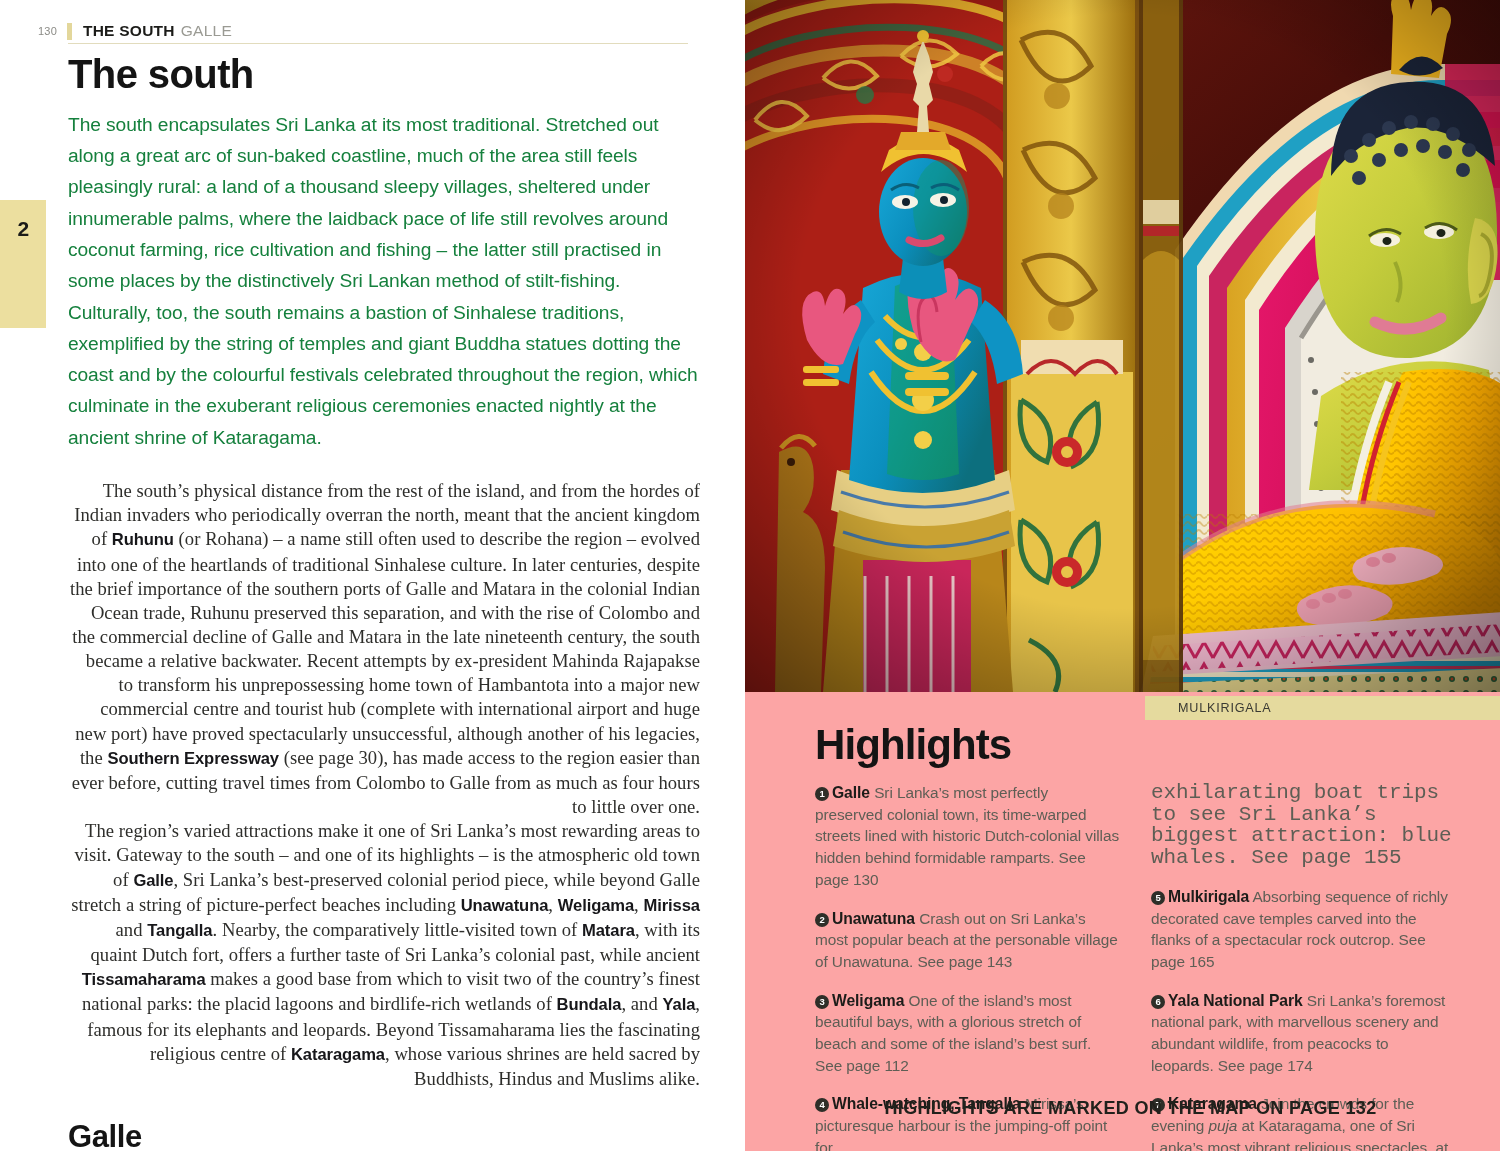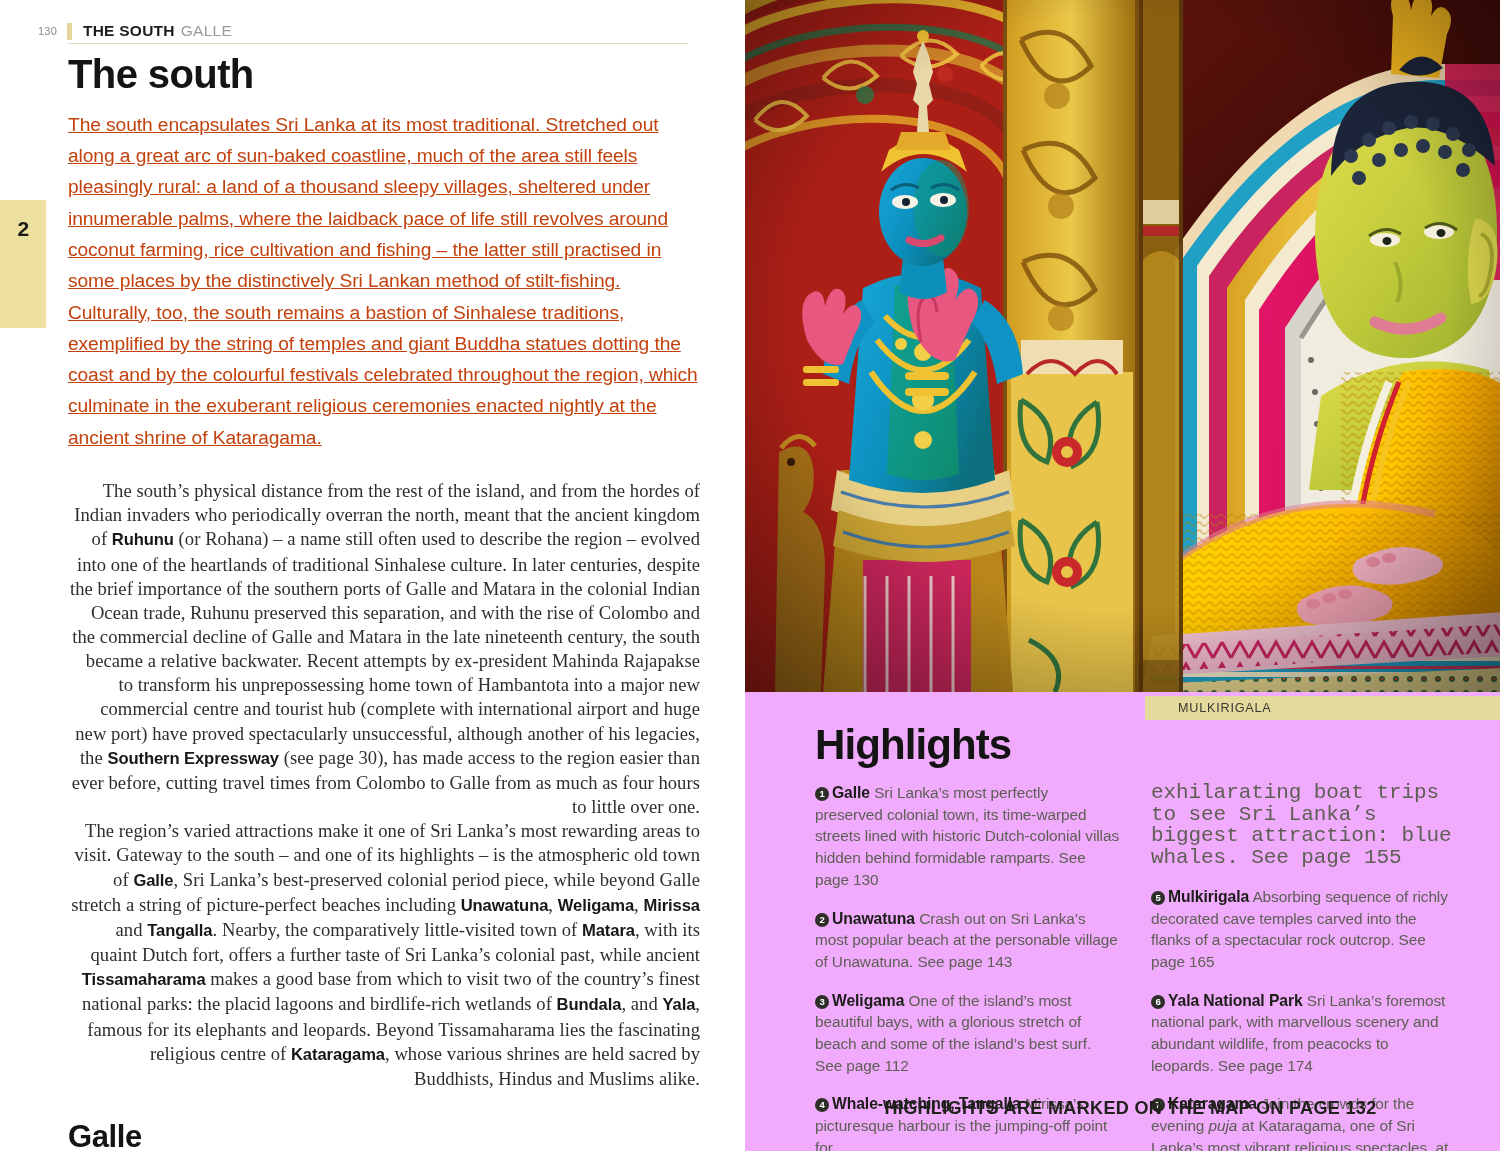--- a/index.html
+++ b/index.html
@@ -107,24 +107,23 @@
     color: #141414;
     margin: 0 0 14px 0;
     letter-spacing: -0.6px;
     line-height: 1.02;
   }
 
   p.standfirst {
     font-family: "Liberation Sans", sans-serif;
     font-size: 19.2px;
     line-height: 31.3px;
-    color: #c2410c;
+    color: #15803d;
     margin: 0 0 26px 0;
     letter-spacing: -0.08px;
-    text-decoration: underline;
   }
 
   .serif-body {
     font-family: "Liberation Serif", serif;
     font-size: 18.6px;
     line-height: 24.15px;
     color: #2e2e2b;
     text-align: right;
     letter-spacing: 0.05px;
   }
@@ -150,21 +149,21 @@
     color: #141414;
     margin: 28px 0 11px 0;
     letter-spacing: -0.4px;
   }
 
   
   #right-col {
     position: absolute;
     left: 745px; top: 0;
     width: 755px; height: 1151px;
-    background: #f0abfc;
+    background: #fca5a5;
   }
 
   #photo {
     position: absolute;
     left: 0; top: 0;
     width: 755px; height: 692px;
     overflow: hidden;
     background: #2b0c08;
   }
   #photo svg { display: block; }

